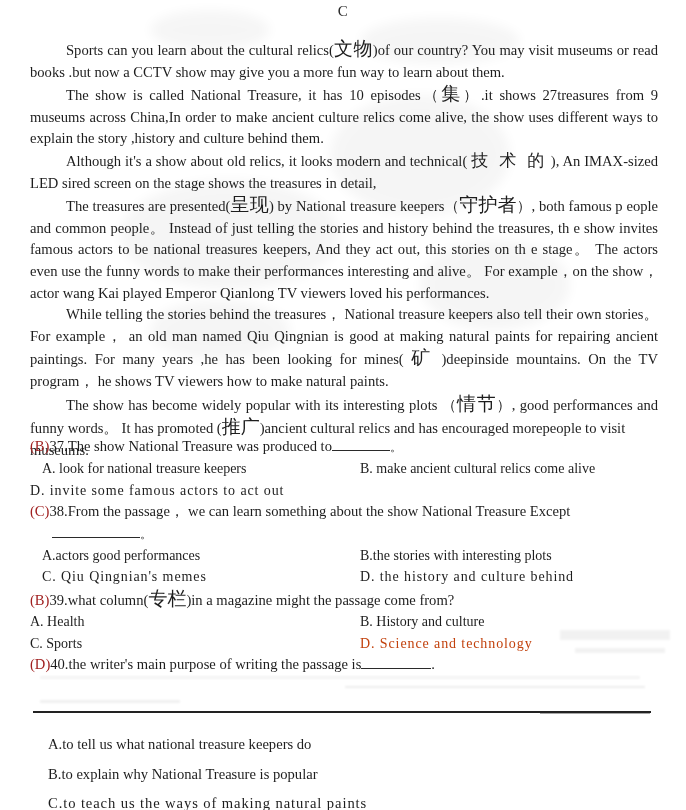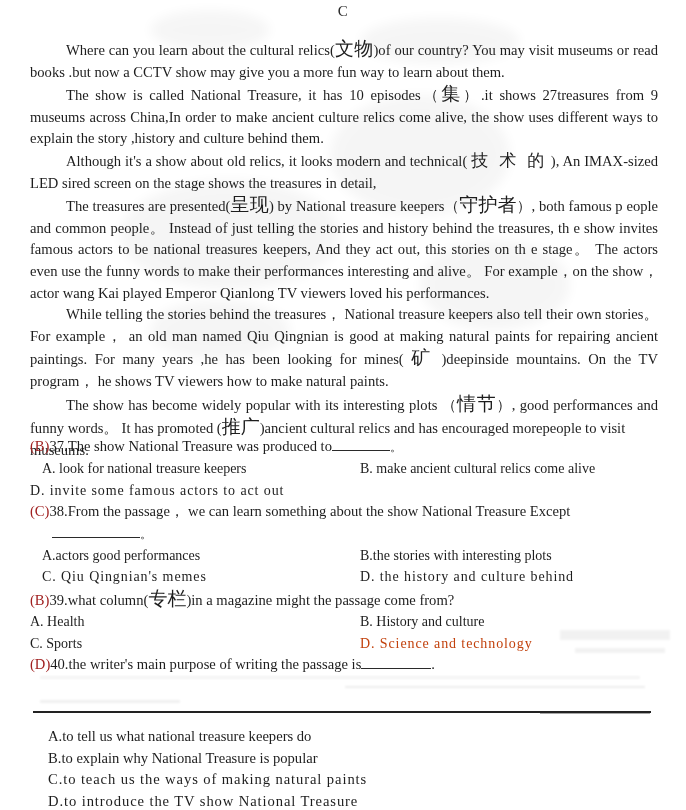--- a/index.html
+++ b/index.html
@@ -164,20 +164,21 @@
   }
 
   .tail-options {
     position: absolute;
     left: 48px;
     top: 726px;
     width: 600px;
   }
   .tail-options .q-line {
     line-height: 21.6px;
+    margin-top: 8px;
   }
 </style>
 </head>
 <body>
 
 <div class="page">
 
   <div class="scan-noise" style="left:150px; top:10px; width:120px; height:40px;"></div>
   <div class="scan-noise" style="left:360px; top:18px; width:160px; height:46px;"></div>
   <div class="scan-noise" style="left:330px; top:95px; width:180px; height:120px;"></div>
@@ -187,21 +188,21 @@
   <div class="scan-streak" style="left:40px; top:676px; width:600px; height:3px; opacity:0.045;"></div>
   <div class="scan-streak" style="left:345px; top:686px; width:300px; height:2px; opacity:0.07;"></div>
   <div class="scan-streak" style="left:560px; top:630px; width:110px; height:10px; opacity:0.05;"></div>
   <div class="scan-streak" style="left:575px; top:648px; width:90px; height:5px; opacity:0.05;"></div>
   <div class="scan-streak" style="left:40px; top:700px; width:140px; height:3px; opacity:0.06;"></div>
 
   <div class="section-letter">C</div>
 
   <div class="body-block">
 
-    <p class="para"><span class="indent"></span><span>Where  can  you  learn  about  the  cultural  relics(</span><span class="cn">文物</span><span>)of  our  country?  You  may  visit  mu</span><span>seums  or  read  books .but  now  a  CCTV  show  may  give  you  a  more  fun  way  to  learn  about  them.</span></p>
+    <p class="para"><span class="indent"></span><span>Sports  can  you  learn  about  the  cultural  relics(</span><span class="cn">文物</span><span>)of  our  country?  You  may  visit  mu</span><span>seums  or  read  books .but  now  a  CCTV  show  may  give  you  a  more  fun  way  to  learn  about  them.</span></p>
 
     <p class="para"><span class="indent"></span><span>The show is called National  Treasure, it  has  10  episodes（</span><span class="cn">集</span><span>）.it  shows  27treasures from 9 museums across China,In order to make  ancient culture  relics come alive, the show uses different  ways  to explain  the  story ,history and culture behind them.</span></p>
 
     <p class="para"><span class="indent"></span><span>Although    it's a  show  about  old  relics,  it  looks  modern  and  technical( </span><span class="cn-wide">技 术 的</span><span> ),  An IMAX-sized LED sired screen on the stage shows the treasures in detail,</span></p>
 
     <p class="para"><span class="indent"></span><span>The treasures are  presented(</span><span class="cn">呈现</span><span>)  by  National  treasure keepers（</span><span class="cn">守护者</span><span>）, both famous p eople and common  people。  Instead of just telling the stories and history behind the treasures, th e show invites famous actors to be national treasures keepers, And they act out, this stories  on th e stage。  The  actors even use the funny words to make their performances  interesting  and  alive。 For  example，on  the  show，  actor  wang  Kai  played  Emperor  Qianlong  TV  viewers  loved his  performances.</span></p>
 
     <p class="para"><span class="indent"></span><span>While  telling  the  stories  behind  the  treasures，  National  treasure  keepers  also  tell  their  own stories。  For  example，  an  old  man  named  Qiu  Qingnian  is  good  at  making  natural  paints  for repairing  ancient  paintings.  For  many  years  ,he  has  been  looking  for  mines( </span><span class="cn">矿</span><span> )deepinside mountains. On the TV program，  he shows TV viewers how to make natural paints.</span></p>
 
     <p class="para"><span class="indent"></span><span>The  show  has  become  widely  popular  with  its  interesting  plots （</span><span class="cn">情节</span><span>）,  good  performances and  funny words。 It has promoted (</span><span class="cn">推广</span><span>)ancient cultural relics and has encouraged morepeople to visit</span></p>

